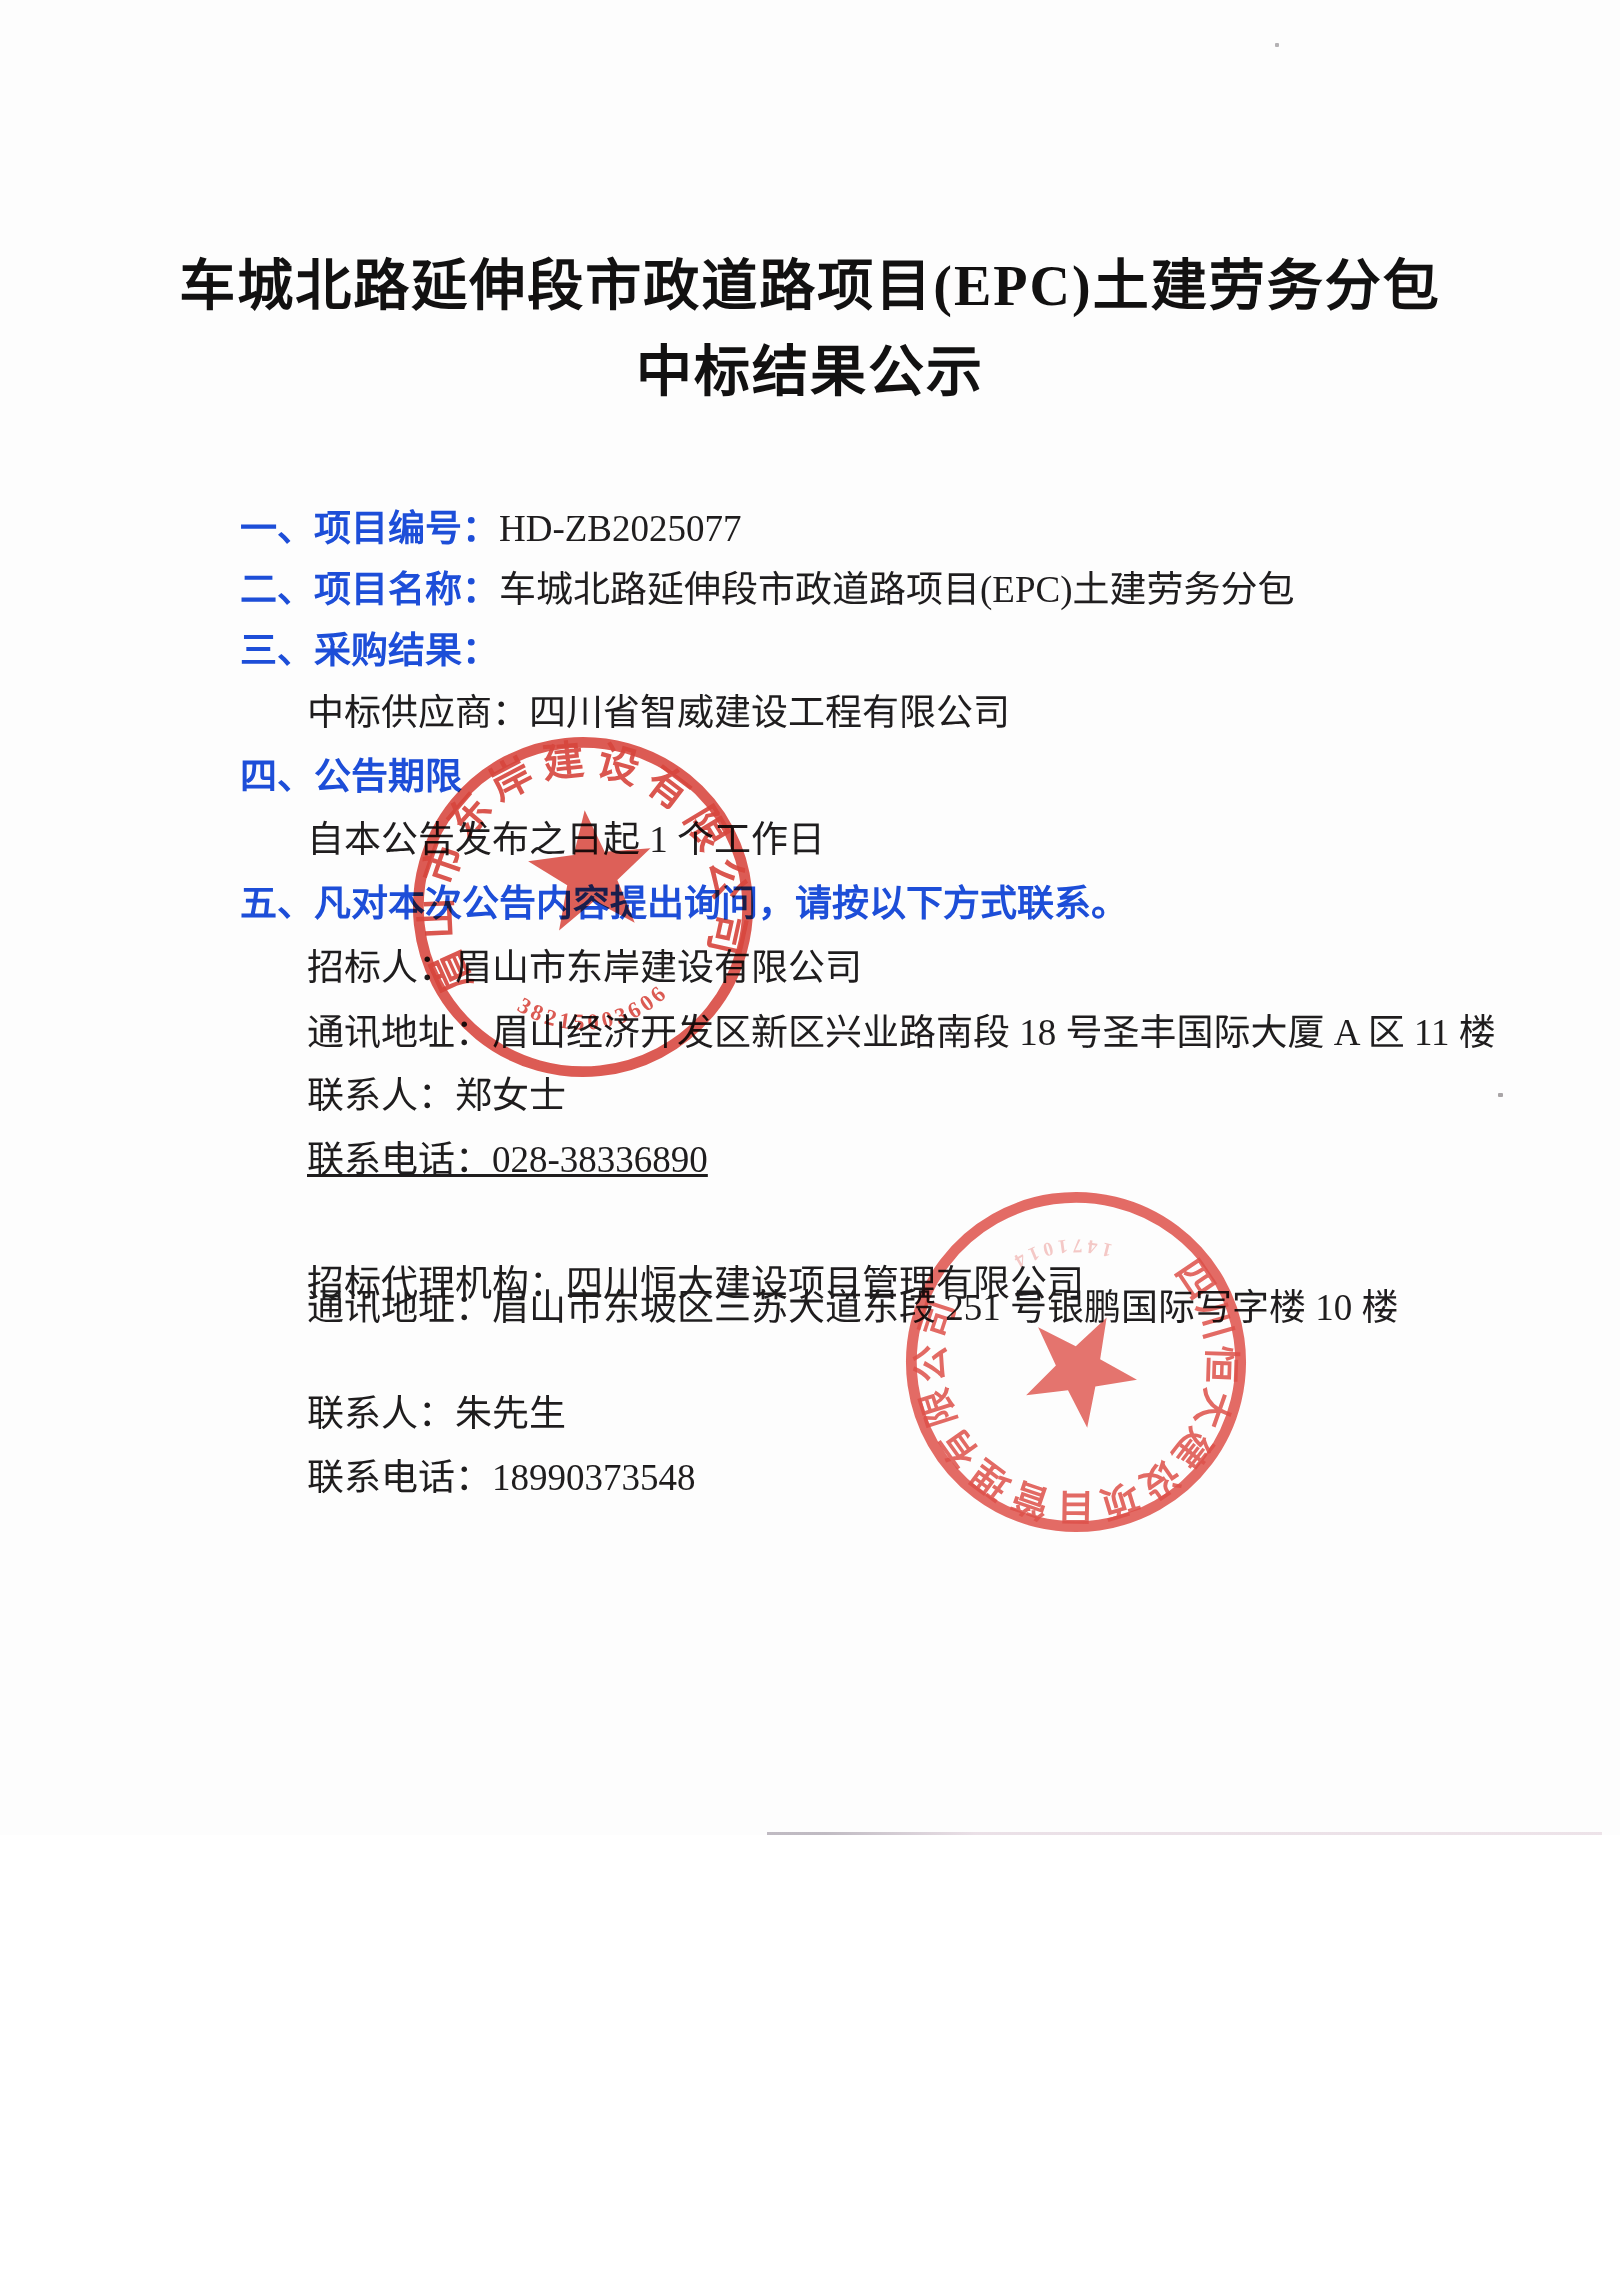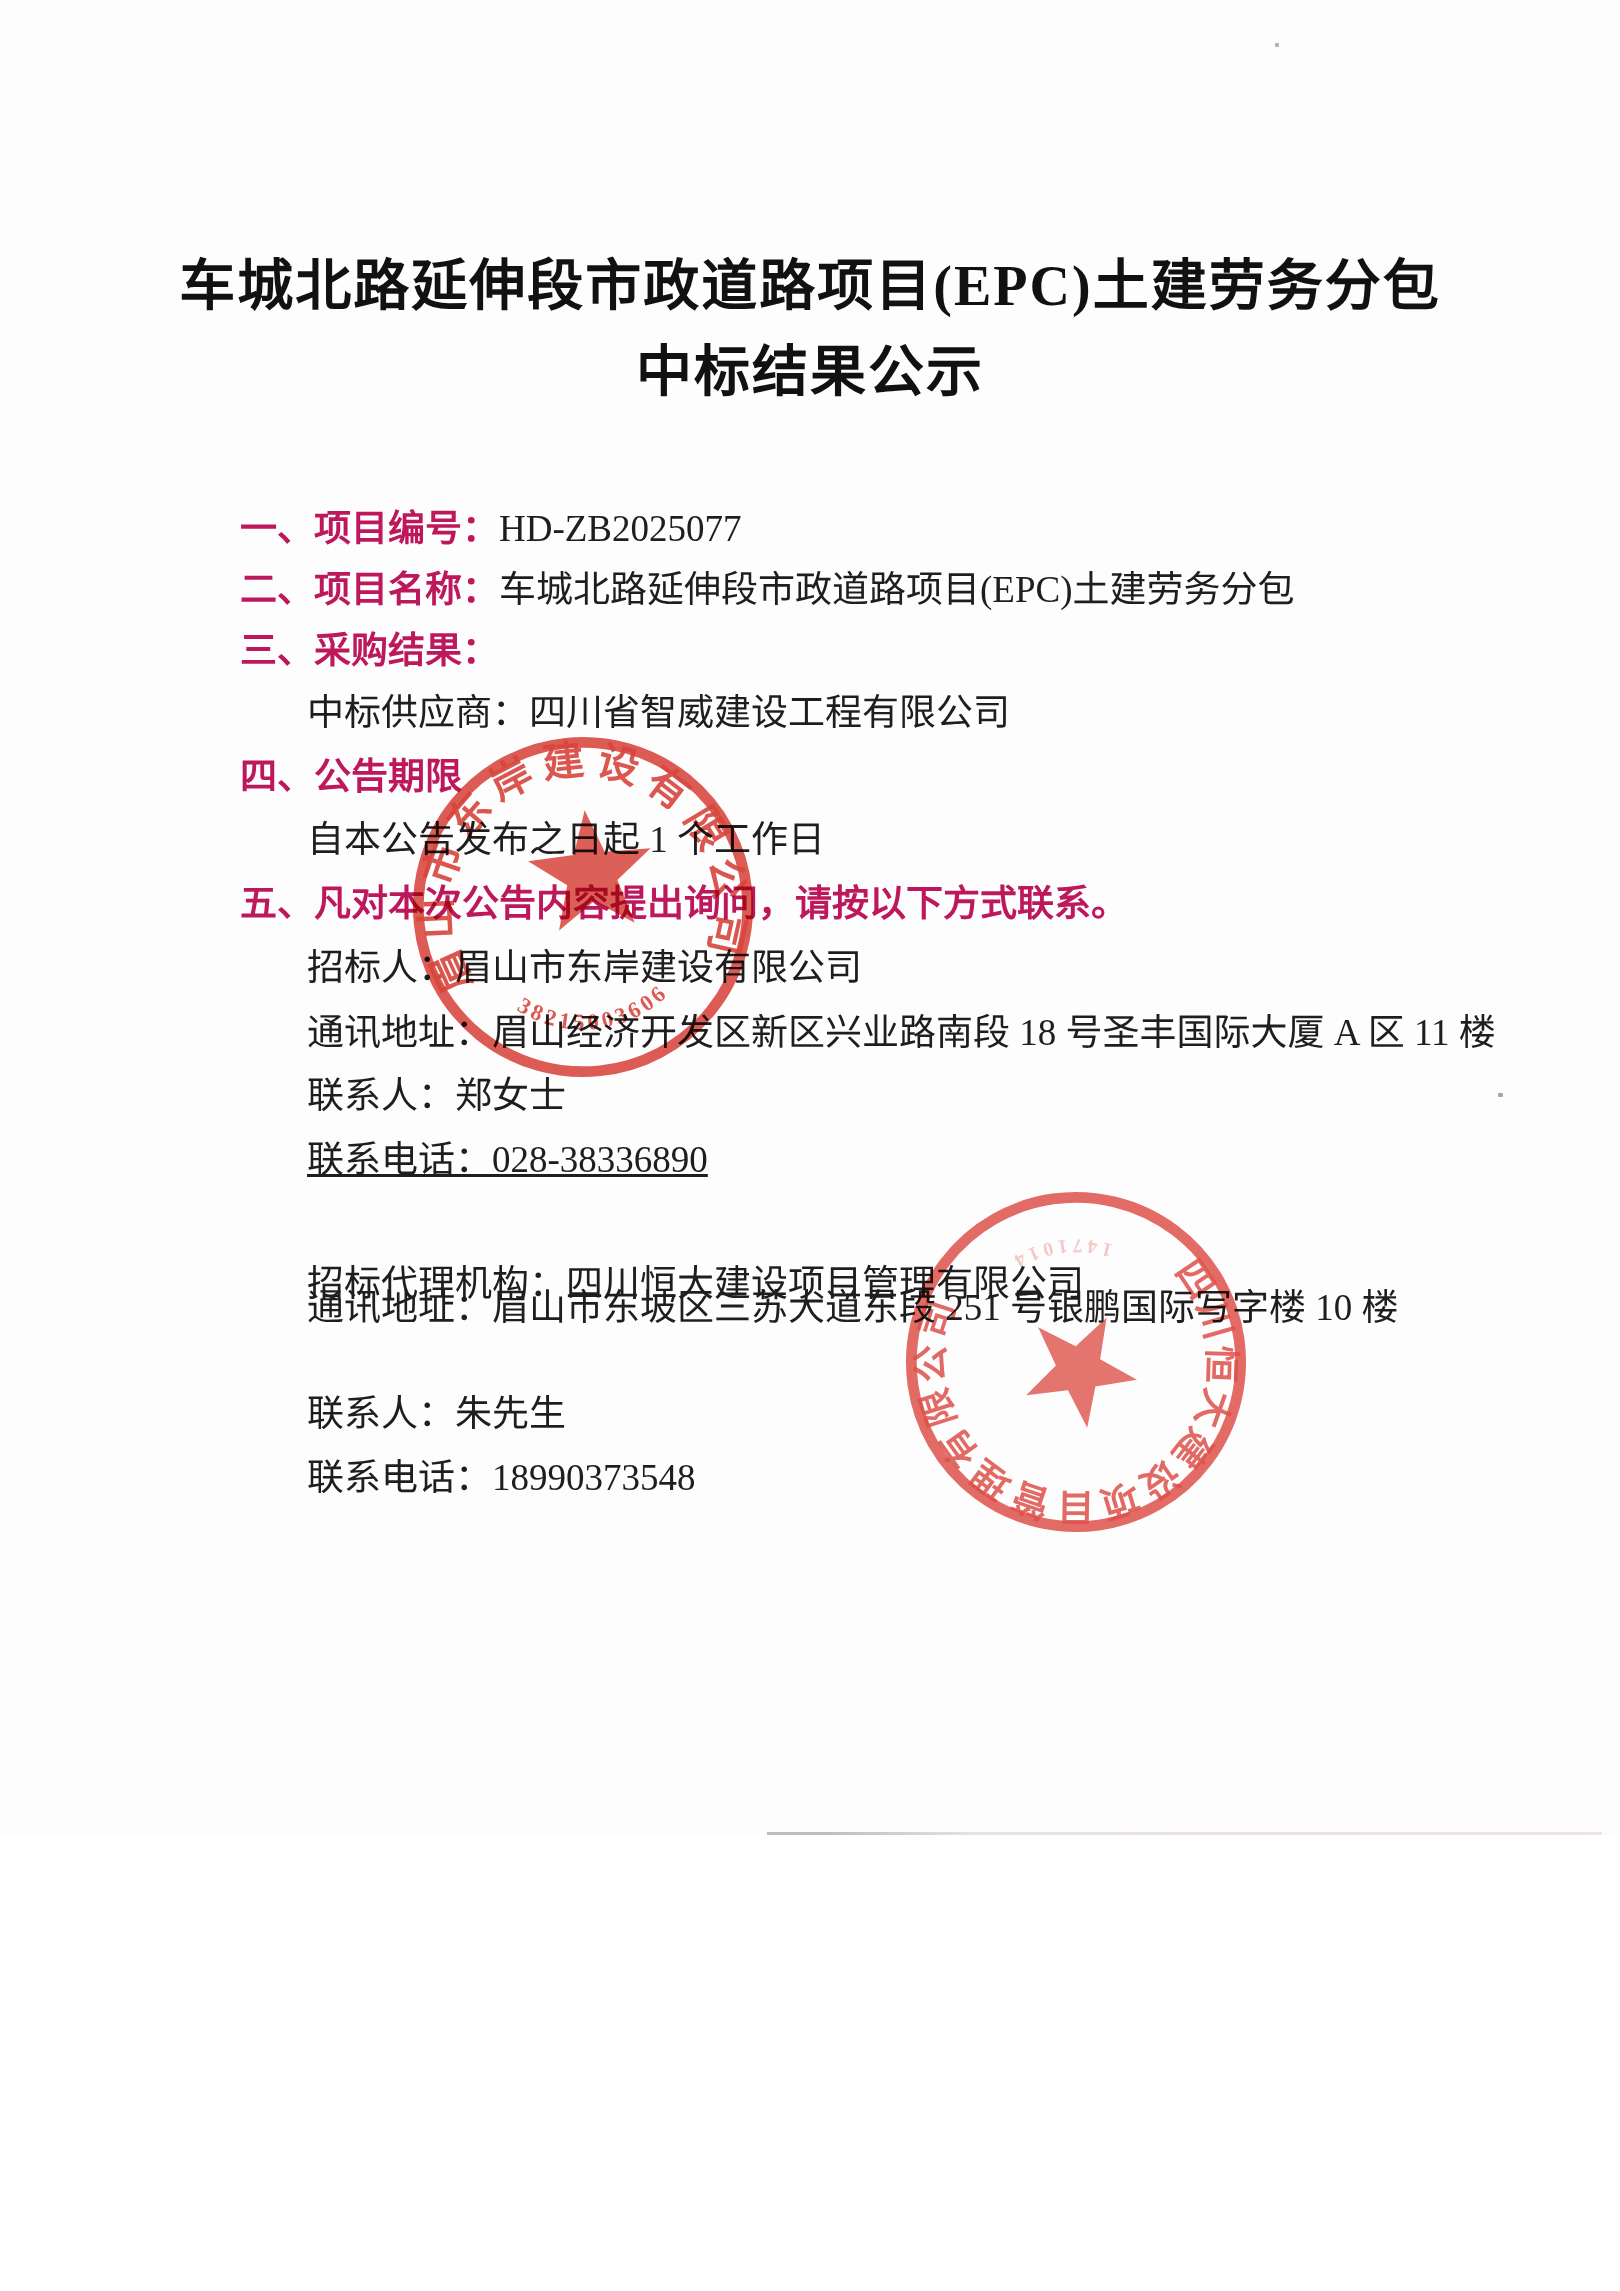--- a/index.html
+++ b/index.html
@@ -30,21 +30,21 @@
   .title1 { top: 240px; }
   .title2 { top: 326px; }
 
   .line {
     position: absolute;
     font-size: 37px;
     line-height: 47px;
     white-space: nowrap;
     color: #1f1d1e;
   }
-  .line b { font-weight: bold; color: #be185d; }
+  .line b { font-weight: bold; color: #1d4ed8; }
   .indent-item { left: 240px; }
   .indent-sub  { left: 307px; }
   .l0  { top: 505px; }
   .l1  { top: 566px; }
   .l2  { top: 627px; }
   .l3  { top: 689px; }
   .l4  { top: 753px; }
   .l5  { top: 816px; }
   .l6  { top: 880px; }
   .l7  { top: 944px; }

